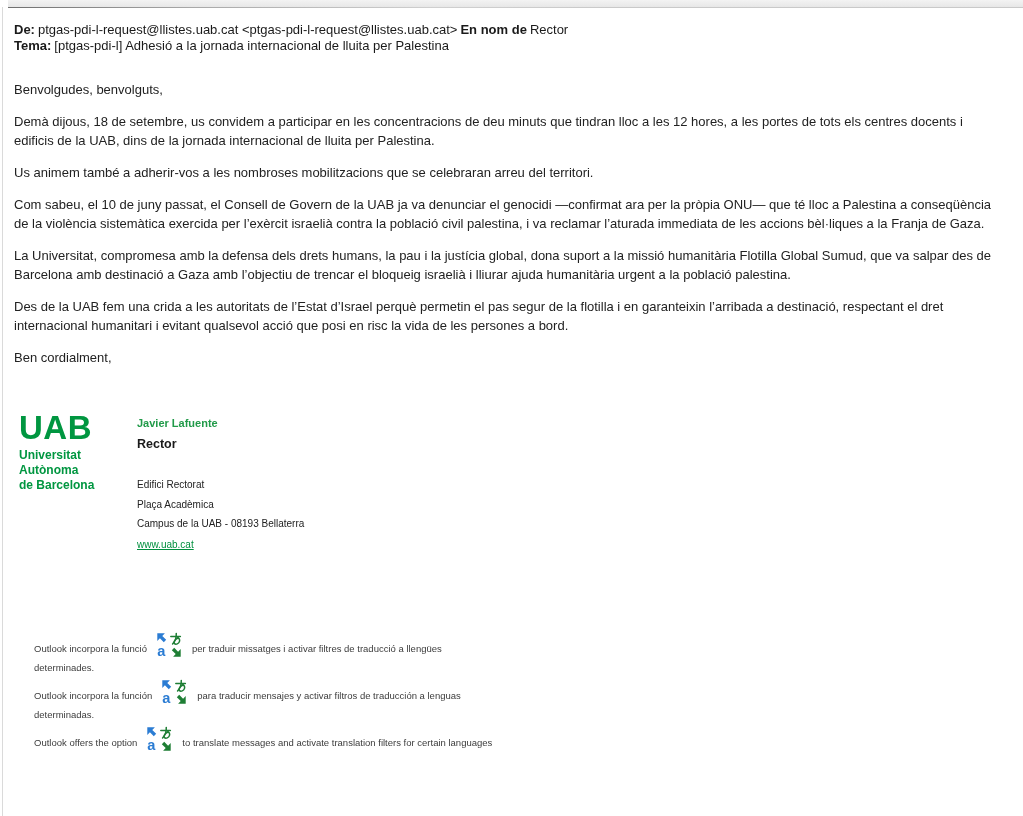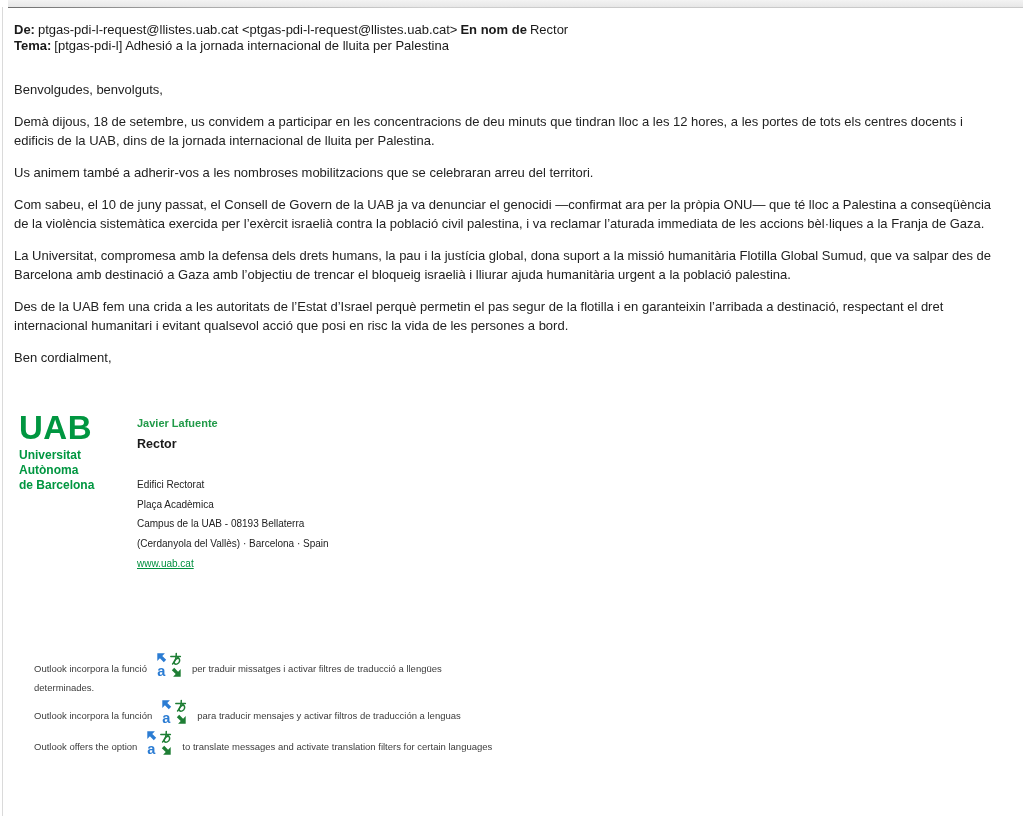--- a/index.html
+++ b/index.html
@@ -88,21 +88,20 @@
         <div class="logo-line">Autònoma</div>
         <div class="logo-line">de Barcelona</div>
       </div>
       <div class="sig-col">
         <div class="sig-name">Javier Lafuente</div>
         <div class="sig-title">Rector</div>
         <div class="sig-address">
           <div>Edifici Rectorat</div>
           <div>Plaça Acadèmica</div>
           <div>Campus de la UAB - 08193 Bellaterra</div>
-          <div>(Cerdanyola del Vallès) · Barcelona · Spain</div>
           <a class="sig-link">www.uab.cat</a>
         </div>
       </div>
     </div>
 
     <div class="footer-notes">
 
       <div class="note">
         <span>Outlook incorpora la funció</span><span class="t-icon"><svg viewBox="0 0 24 24" aria-hidden="true">
               <path class="arrow-blue" d="M1.2 1.2 L8.2 1.2 L5.8 3.6 L9.4 7.2 L7.2 9.4 L3.6 5.8 L1.2 8.2 Z"></path>
@@ -123,21 +122,21 @@
               <path class="arrow-blue" d="M1.2 1.2 L8.2 1.2 L5.8 3.6 L9.4 7.2 L7.2 9.4 L3.6 5.8 L1.2 8.2 Z"></path>
               <g class="stroke-green" transform="translate(12.5,0.5)">
                 <path d="M1.2 3.6 H10"></path>
                 <path d="M6.2 0.8 C6.4 4.2 5.2 8.2 2.8 10.6"></path>
                 <path d="M8.2 4.8 C4.6 6.4 3.4 9 4.6 10.2 C5.8 11.4 8.6 10.4 9.2 8.2 C9.7 6.4 8.8 5.2 7.2 4.9"></path>
               </g>
               <text class="ta" x="1.2" y="22.5">a</text>
               <g transform="translate(14,14)">
                 <path class="arrow-green" d="M8.8 8.8 L1.8 8.8 L4.2 6.4 L0.6 2.8 L2.8 0.6 L6.4 4.2 L8.8 1.8 Z"></path>
               </g>
-            </svg></span><span>para traducir mensajes y activar filtros de traducción a lenguas</span>
+            </svg></span><span>para traducir mensajes y activar filtros de traducción a lenguas</span><span class="note-wrap">determinadas.</span>
       </div>
 
       <div class="note">
         <span>Outlook offers the option</span><span class="t-icon"><svg viewBox="0 0 24 24" aria-hidden="true">
               <path class="arrow-blue" d="M1.2 1.2 L8.2 1.2 L5.8 3.6 L9.4 7.2 L7.2 9.4 L3.6 5.8 L1.2 8.2 Z"></path>
               <g class="stroke-green" transform="translate(12.5,0.5)">
                 <path d="M1.2 3.6 H10"></path>
                 <path d="M6.2 0.8 C6.4 4.2 5.2 8.2 2.8 10.6"></path>
                 <path d="M8.2 4.8 C4.6 6.4 3.4 9 4.6 10.2 C5.8 11.4 8.6 10.4 9.2 8.2 C9.7 6.4 8.8 5.2 7.2 4.9"></path>
               </g>

